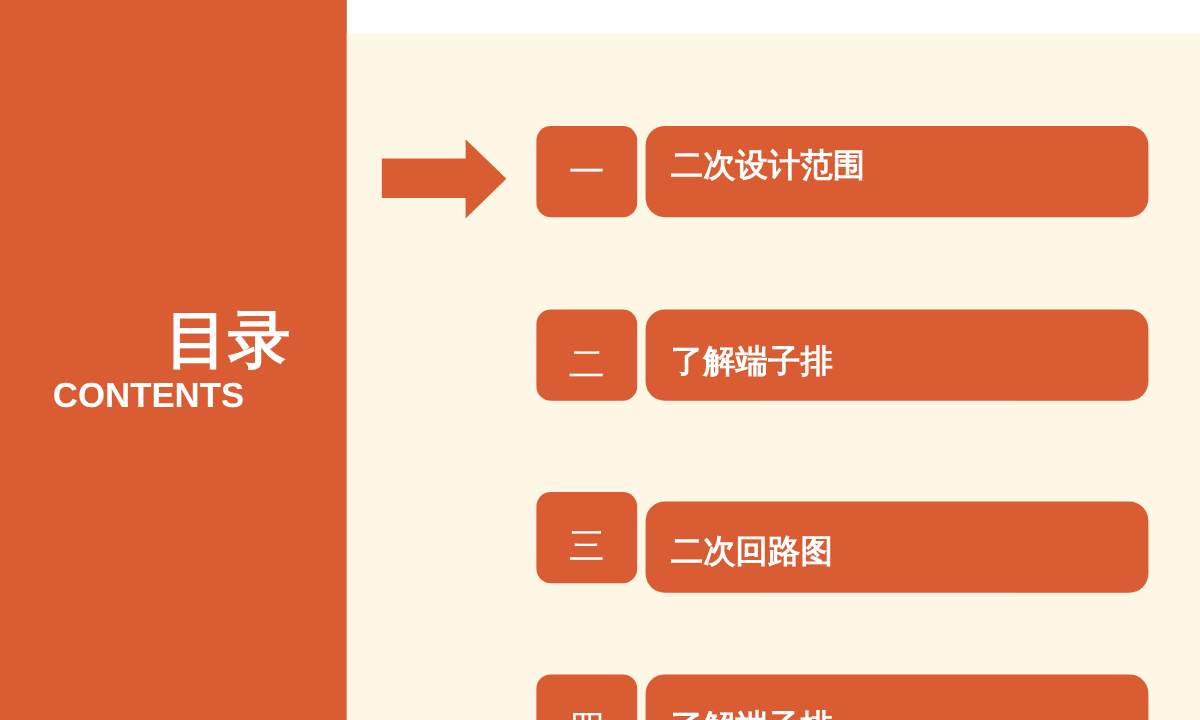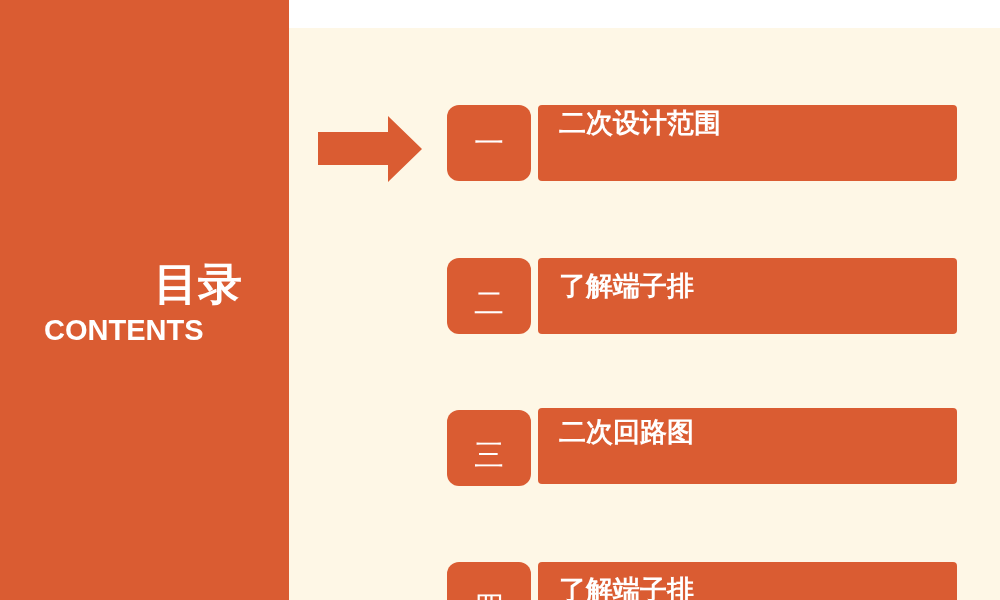--- a/index.html
+++ b/index.html
@@ -1,23 +1,23 @@
 <!DOCTYPE html>
 <html><head>
 <meta charset="utf-8">
 <style>
   html,body{margin:0;padding:0;}
   body{width:1000px;height:600px;overflow:hidden;position:relative;background:#FFFFFF;font-family:"DejaVu Sans","Liberation Sans",sans-serif;}
   .sidebar{position:absolute;left:0;top:0;width:289px;height:600px;background:#DA5C32;}
-  .title-zh{position:absolute;right:47px;top:258px;color:#fff;font-size:44px;font-weight:bold;line-height:52px;}
+  .title-zh{position:absolute;right:47px;top:258px;color:#fff;font-size:52px;font-weight:bold;line-height:52px;}
   .title-en{position:absolute;left:44px;top:312px;color:#fff;font-size:29px;font-weight:bold;line-height:36px;font-family:"Liberation Sans","DejaVu Sans",sans-serif;text-align:right;}
   .main{position:absolute;left:289px;top:28px;width:711px;height:572px;background:#FEF7E6;}
   .arrow{position:absolute;left:318px;top:116px;width:104px;height:66px;}
   .num-box{position:absolute;left:447px;width:84px;height:76px;background:#DA5C32;border-radius:12px;color:#fff;font-size:30px;display:flex;align-items:center;justify-content:center;}
-  .label-box{position:absolute;left:538px;width:419px;height:76px;background:#DA5C32;border-radius:4px;color:#fff;font-size:27px;font-weight:bold;display:flex;padding-left:21px;box-sizing:border-box;}
+  .label-box{position:absolute;left:538px;width:419px;height:76px;background:#DA5C32;border-radius:16px;color:#fff;font-size:27px;font-weight:bold;display:flex;align-items:center;padding-left:21px;box-sizing:border-box;}
 </style>
 </head>
 <body>
 
 <div class="sidebar">
   <div class="title-zh">目录</div>
   <div class="title-en">CONTENTS</div>
 </div>
 
 <div class="main"></div>
@@ -36,21 +36,21 @@
 <div class="num-box" style="top:258px">
     <span style="padding-top:14px">二</span>
   </div>
 <div class="label-box" style="top:258px;padding-top:10px">
     <span>了解端子排</span>
   </div>
 
 <div class="num-box" style="top:410px">
     <span style="padding-top:14px">三</span>
   </div>
-<div class="label-box" style="top:408px;padding-top:6px">
+<div class="label-box" style="top:418px;padding-top:6px">
     <span>二次回路图</span>
   </div>
 
 <div class="num-box" style="top:562px">
     <span style="padding-top:14px">四</span>
   </div>
 <div class="label-box" style="top:562px;padding-top:10px">
     <span>了解端子排</span>
   </div>
 

